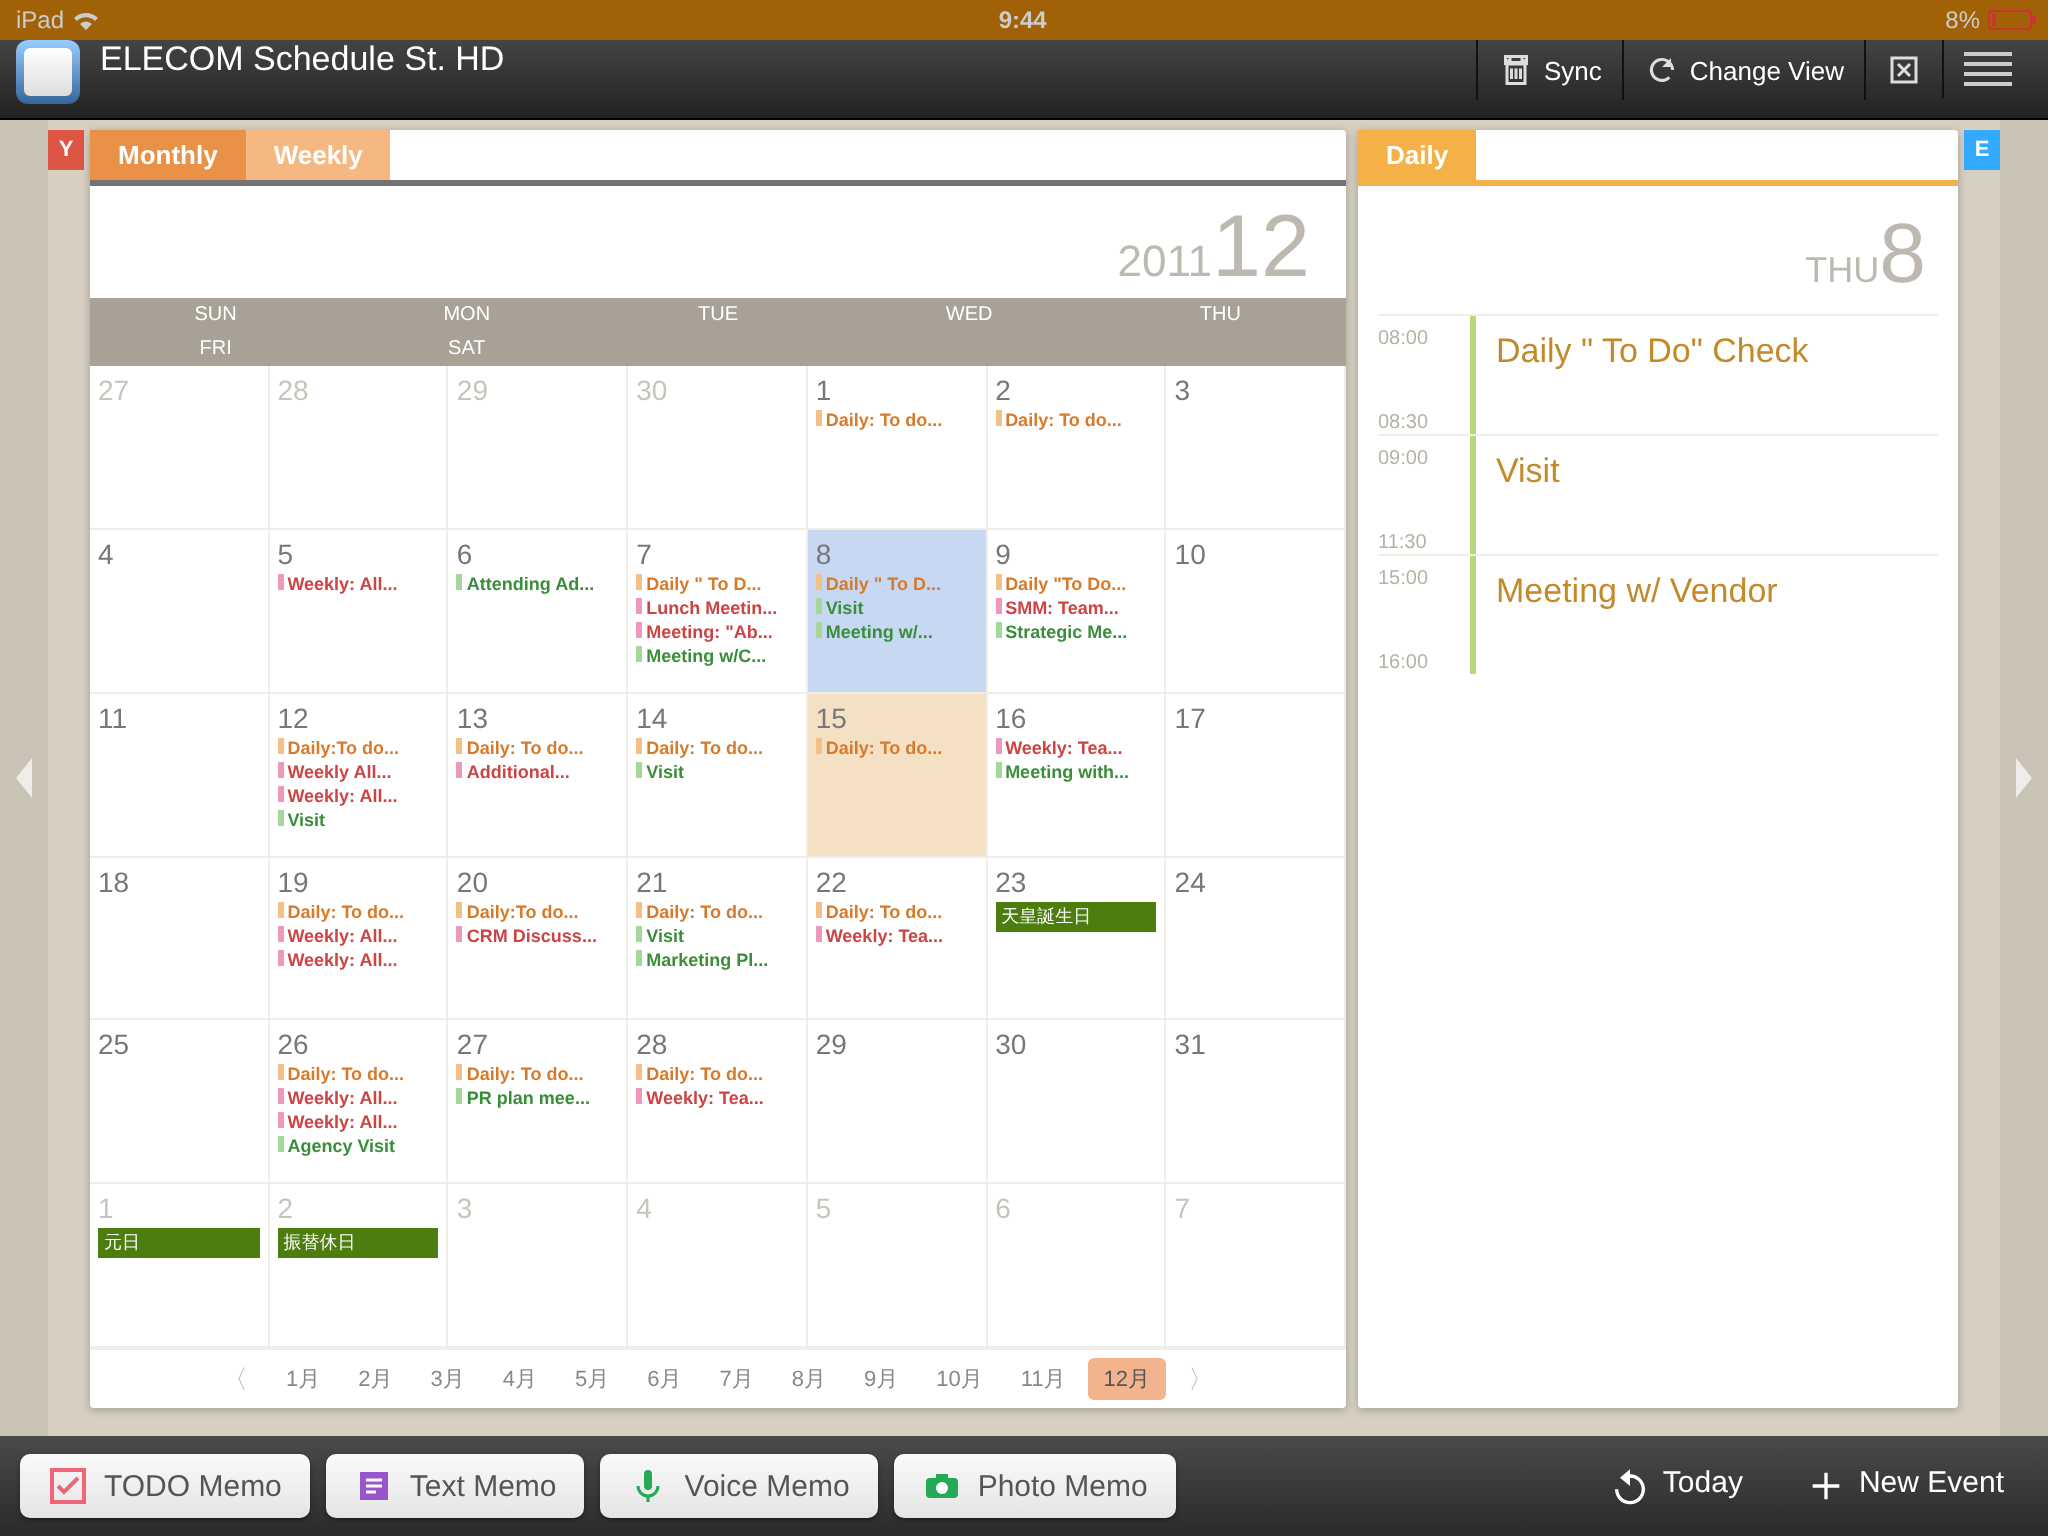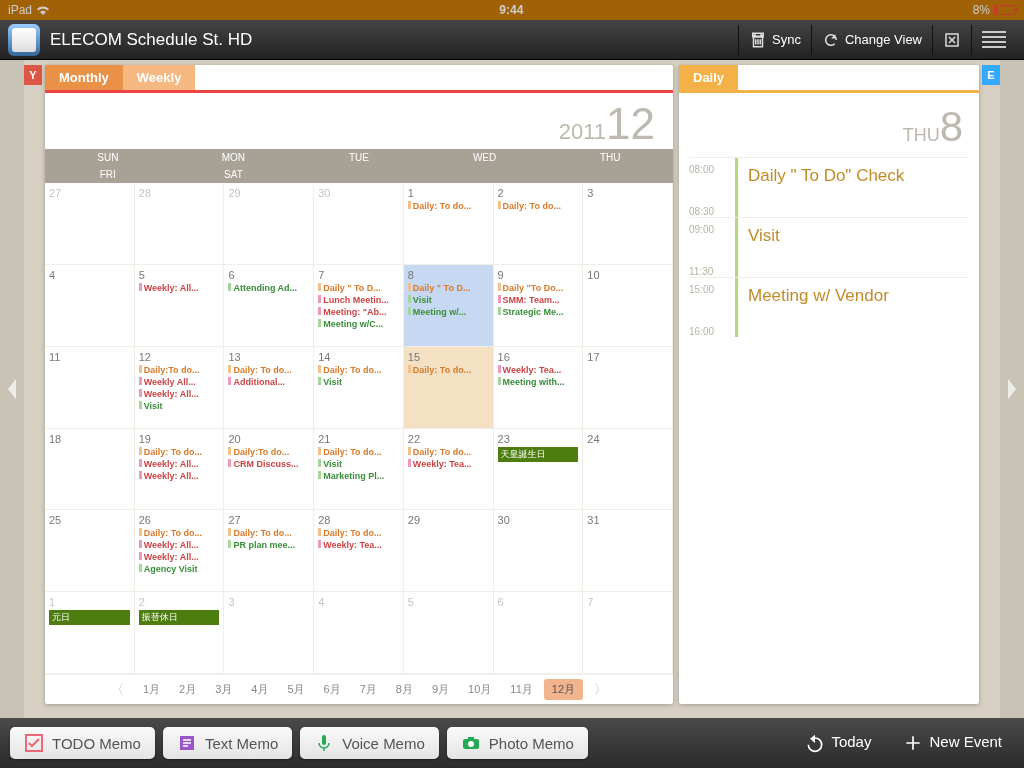--- a/index.html
+++ b/index.html
@@ -4,50 +4,50 @@
 <style>
 *{margin:0;padding:0;box-sizing:border-box;font-family:Helvetica,Arial,sans-serif}
 body{width:1024px;height:768px;background:#2b2b2b;overflow:hidden;position:relative}
 .status-bar{height:20px;background:#a16207;color:#ccc;display:flex;align-items:center;padding:0 8px;font-size:12px}
 .status-bar .left{flex:0 0 auto;display:flex;align-items:center;gap:4px}
 .status-bar .center{flex:1;text-align:center;font-weight:bold}
 .status-bar .right{flex:0 0 auto;display:flex;align-items:center;gap:4px}
 .battery{width:22px;height:10px;border:1px solid #c33;border-radius:2px;position:relative}
 .battery:after{content:"";position:absolute;right:-3px;top:2px;width:2px;height:4px;background:#c33}
 .battery-fill{position:absolute;left:1px;top:1px;bottom:1px;width:2px;background:#c33}
-.header{height:40px;background:linear-gradient(#444,#222);display:flex;align-items:center;padding:0 8px;border-bottom:1px solid #000}
+.header{height:40px;background:linear-gradient(#444,#222);display:flex;align-items:flex-start;padding:0 8px;border-bottom:1px solid #000}
 .app-icon{width:32px;height:32px;background:linear-gradient(#9cf,#369);border-radius:6px;margin-right:10px;position:relative}
 .app-icon:before{content:"";position:absolute;top:4px;left:4px;right:4px;bottom:4px;background:linear-gradient(#fff,#ddd);border-radius:3px}
 .app-title{color:#fff;font-size:17px;flex:1}
 .hbtn{color:#fff;font-size:13px;padding:6px 10px;display:flex;align-items:center;gap:5px;border-left:1px solid #111;cursor:pointer}
 .hbtn svg{width:18px;height:18px;fill:#ddd}
 .hamburger{width:24px;display:flex;flex-direction:column;gap:3px}
 .hamburger span{height:2px;background:#ccc}
 .content{position:absolute;top:60px;left:0;right:0;bottom:50px;background:#d6cfc2;display:flex;align-items:stretch}
 .edge{width:24px;background:#c9c3b6;display:flex;align-items:center;justify-content:center;cursor:pointer}
 .edge svg{width:14px;height:24px;fill:#fff;opacity:.7}
 .tab-strip{width:18px;display:flex;align-items:flex-start;padding-top:5px}
 .tab-y{background:#d54;color:#fff;font-size:11px;font-weight:bold;padding:4px;writing-mode:horizontal-tb;width:18px;text-align:center}
 .tab-e{background:#3af;color:#fff;font-size:11px;font-weight:bold;padding:4px;width:18px;text-align:center}
 .panel{background:#fff;margin:5px 3px 14px 3px;border-radius:2px;box-shadow:0 1px 4px rgba(0,0,0,.25);display:flex;flex-direction:column;position:relative}
 .month-panel{flex:1}
 .daily-panel{width:300px}
-.tabs{height:28px;display:flex;border-bottom:3px solid #ef4444}
+.tabs{height:28px;display:flex;border-bottom:3px solid #737373}
 .tab{padding:5px 14px;font-size:13px;font-weight:bold;color:#fff;cursor:pointer}
 .tab.monthly{background:#e89147}
 .tab.weekly{background:#f4b880;color:#fff}
 .tab.daily{background:#f4b147}
 .daily-panel .tabs{border-bottom:3px solid #f4b147}
 .ym{text-align:right;padding:6px 18px 0;color:#bdb9b0;font-size:22px}
 .ym .big{font-size:44px;font-weight:300;color:#bdb9b0}
 .dayhdr{display:grid;grid-template-columns:repeat(5,1fr);background:#a8a296;color:#fff;font-size:10px;text-align:center}
 .dayhdr div{padding:3px 0}
 .grid{flex:1;display:grid;grid-template-columns:repeat(7,1fr);grid-template-rows:repeat(6,1fr)}
 .cell{border-right:1px solid #f1eee8;border-bottom:1px solid #f1eee8;padding:4px 4px 2px;font-size:10px;position:relative;overflow:hidden}
-.cell .num{font-size:11px;color:#777;margin-bottom:2px}
+.cell .num{font-size:14px;color:#777;margin-bottom:2px}
 .cell.dim .num{color:#c8c4ba}
 .cell.sel{background:#c7d9f2}
 .cell.shade{background:#f4e0c3}
 .ev{display:flex;gap:2px;font-size:9px;font-weight:bold;white-space:nowrap;overflow:hidden;margin-bottom:2px}
 .ev .bar{width:3px;height:8px;flex:0 0 3px}
 .ev.red{color:#c44}.ev.red .bar{background:#e9b}
 .ev.ora{color:#d87a2a}.ev.ora .bar{background:#f3c08a}
 .ev.grn{color:#3a8e3a}.ev.grn .bar{background:#a5d69a}
 .holiday{background:#4d7c0f;color:#fff;font-size:9px;padding:1px 3px;margin-top:2px}
 .month-nav{height:30px;display:flex;align-items:center;justify-content:center;gap:3px;padding:0 8px;border-top:1px solid #eee}

